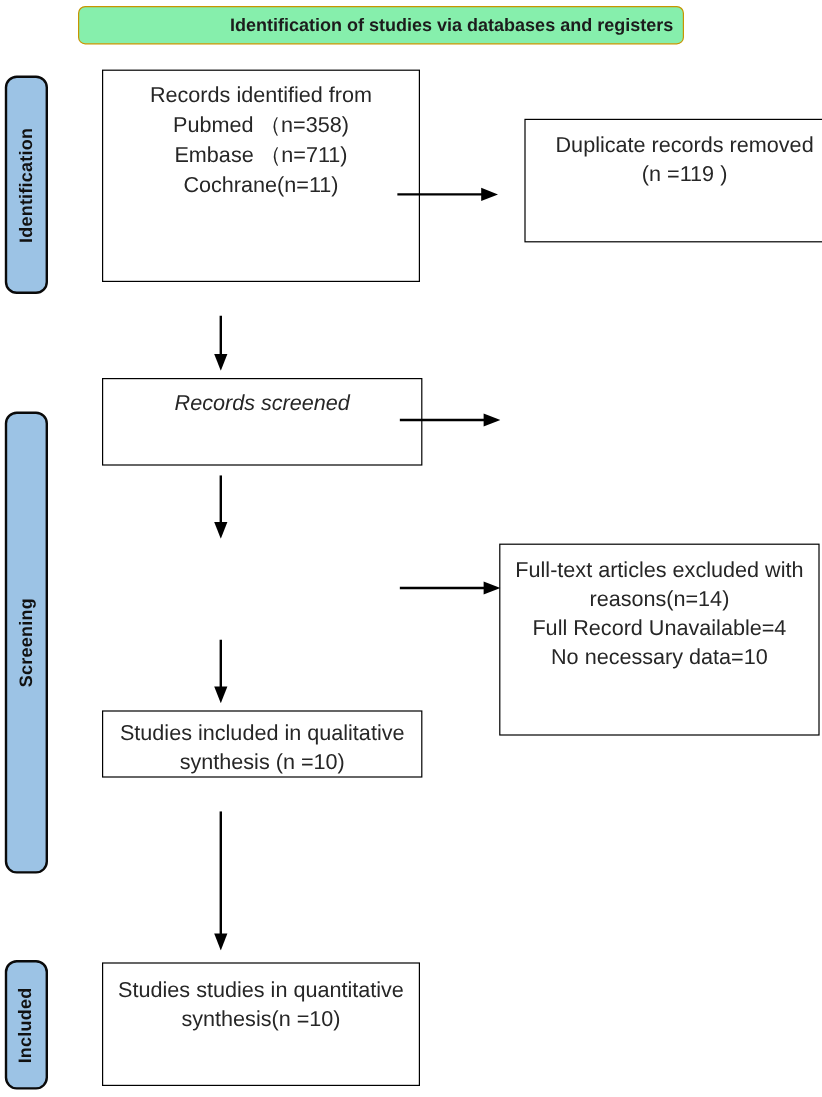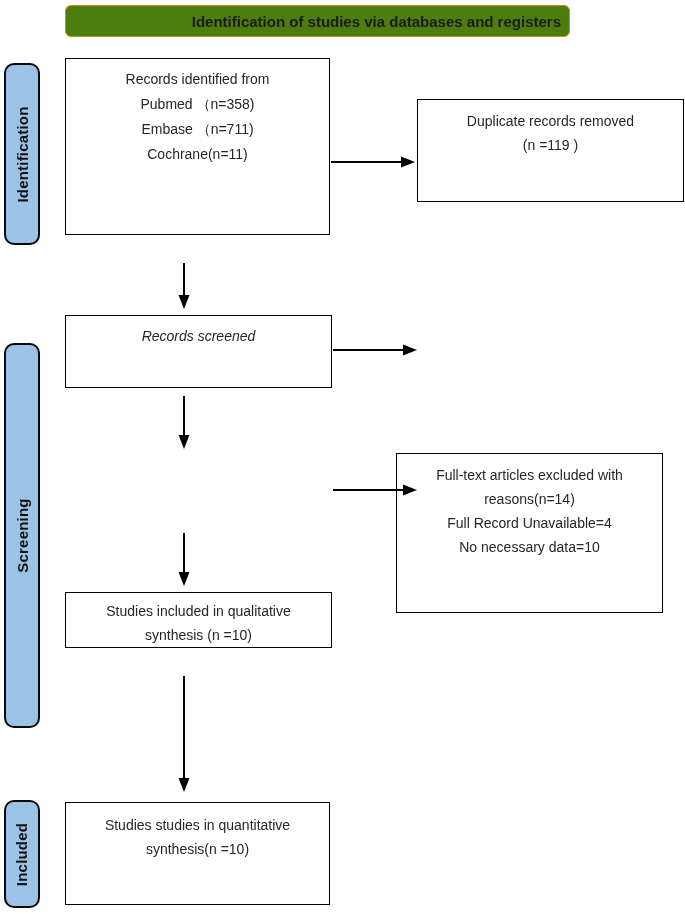--- a/index.html
+++ b/index.html
@@ -11,21 +11,21 @@
     background: #ffffff;
     font-family: "Liberation Sans", "DejaVu Sans", sans-serif;
     color: #262626;
     overflow: hidden;
   }
   
   .banner {
     position: absolute;
     left: 65px; top: 5px;
     width: 505px; height: 32px;
-    background: #4d7c0f;
+    background: #86efac;
     border: 1px solid #c79500;
     border-radius: 6px;
     display: flex;
     align-items: center;
     justify-content: flex-end;
     padding-right: 8px;
     font-size: 15px;
     font-weight: bold;
     color: #1c1c1c;
   }
@@ -51,22 +51,23 @@
   }
   #stage-identification { top: 63px;  height: 182px; }
   #stage-screening      { top: 343px; height: 385px; }
   #stage-included       { top: 800px; height: 108px; }
   
   .fbox {
     position: absolute;
     background: #ffffff;
     border: 1.5px solid #000;
     text-align: center;
-    font-size: 14px;
+    font-size: 18px;
     overflow: hidden;
+    margin-left: 20px;
   }
   .fbox .ln { line-height: 24px; }
   #box-identified  { left: 65px;  top: 58px;  width: 265px; height: 177px; padding-top: 8px;  }
   #box-identified .ln { line-height: 25px; }
   #box-duplicates  { left: 417px; top: 99px;  width: 267px; height: 103px; padding-top: 9px;  }
   #box-screened    { left: 65px;  top: 315px; width: 267px; height: 73px;  padding-top: 8px; font-style: italic;  }
   #box-excluded    { left: 417px; top: 295px; width: 267px; height: 104px; padding-top: 5px;  }
   #box-excluded .ln { line-height: 23px; }
   #box-fulltext    { left: 65px;  top: 454px; width: 267px; height: 72px;  padding-top: 7px;  }
   #box-ftexcluded  { left: 396px; top: 453px; width: 267px; height: 160px; padding-top: 9px;  }

